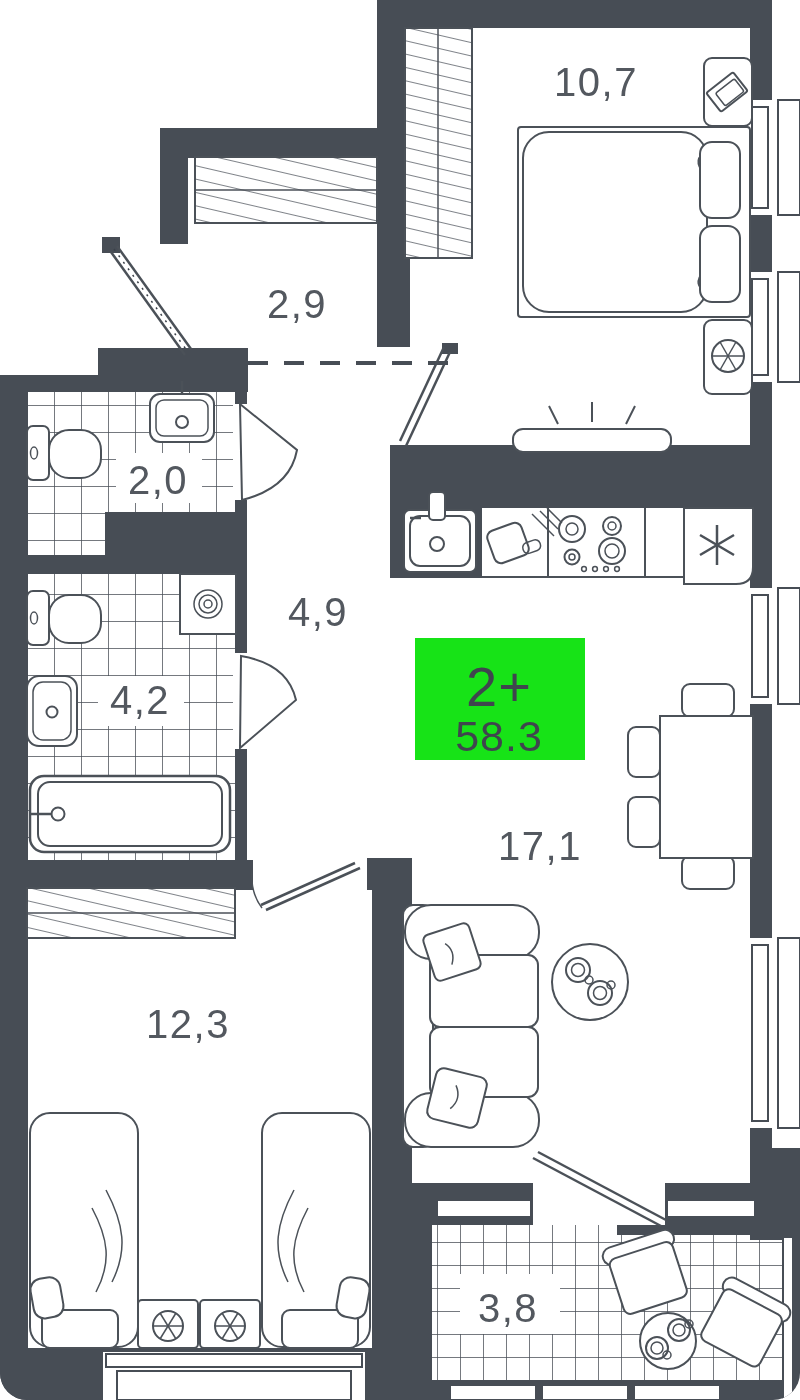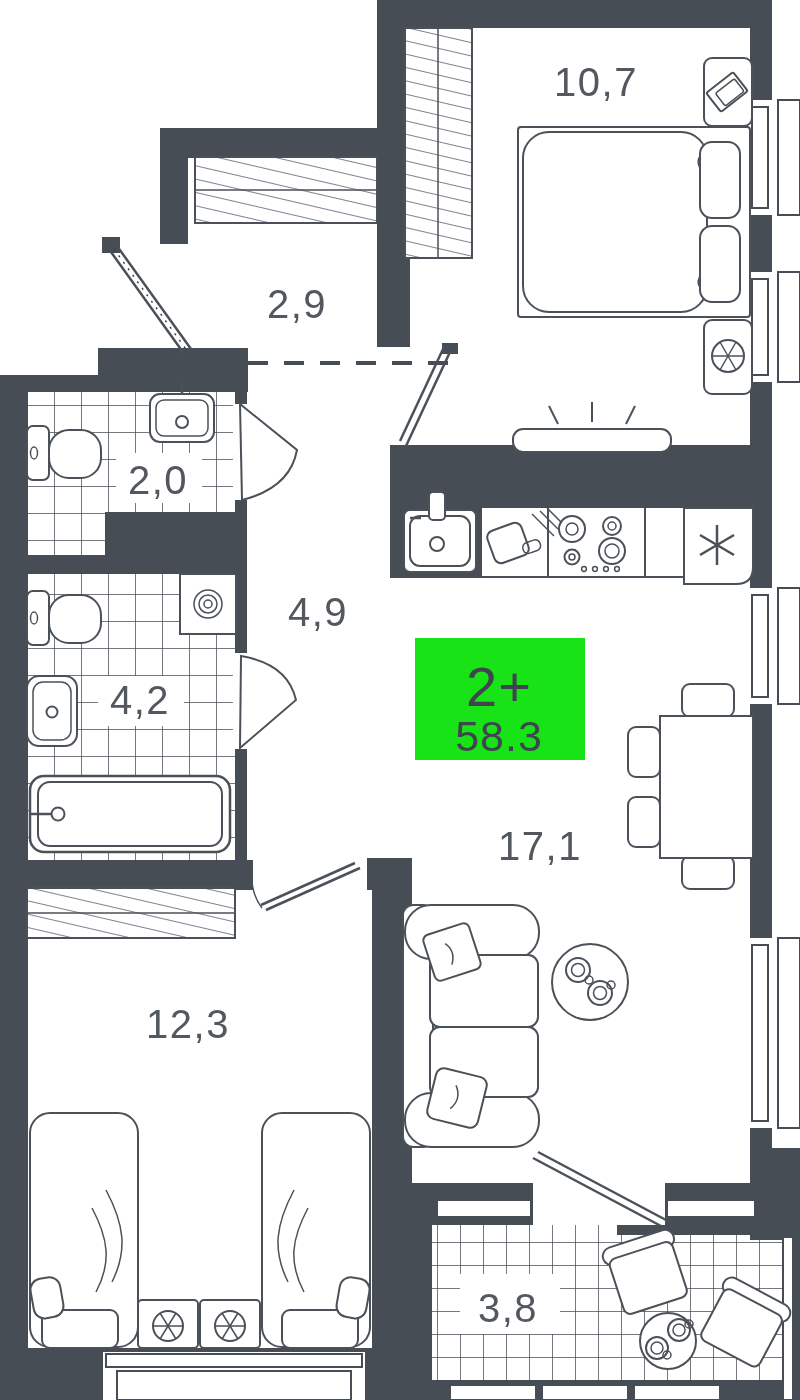--- a/index.html
+++ b/index.html
@@ -1,16 +1,16 @@
 <!DOCTYPE html>
 <html><head>
 <meta charset="utf-8">
 <style>
   html,body{margin:0;padding:0;background:#ffffff;}
-  .stage{width:800px;height:1400px;position:relative;background:#ffffff;overflow:hidden;}
+  .stage{width:800px;height:1400px;position:relative;background:#ffffff;overflow:hidden;border-radius:27px;}
   svg{display:block;}
   .wl{fill:#474d55;}
   .er{fill:#ffffff;}
   .f{fill:#ffffff;stroke:#4b5158;stroke-width:2;}
   .f25{fill:#ffffff;stroke:#4b5158;stroke-width:2.5;}
   .ln{fill:none;stroke:#4b5158;stroke-width:2;}
   .ln25{fill:none;stroke:#4b5158;stroke-width:2.5;}
   .ln15{fill:none;stroke:#4b5158;stroke-width:1.5;}
   .wf{fill:#ffffff;stroke:#474d55;stroke-width:2;}
   .hat{stroke:#474d55;stroke-width:1.4;}

